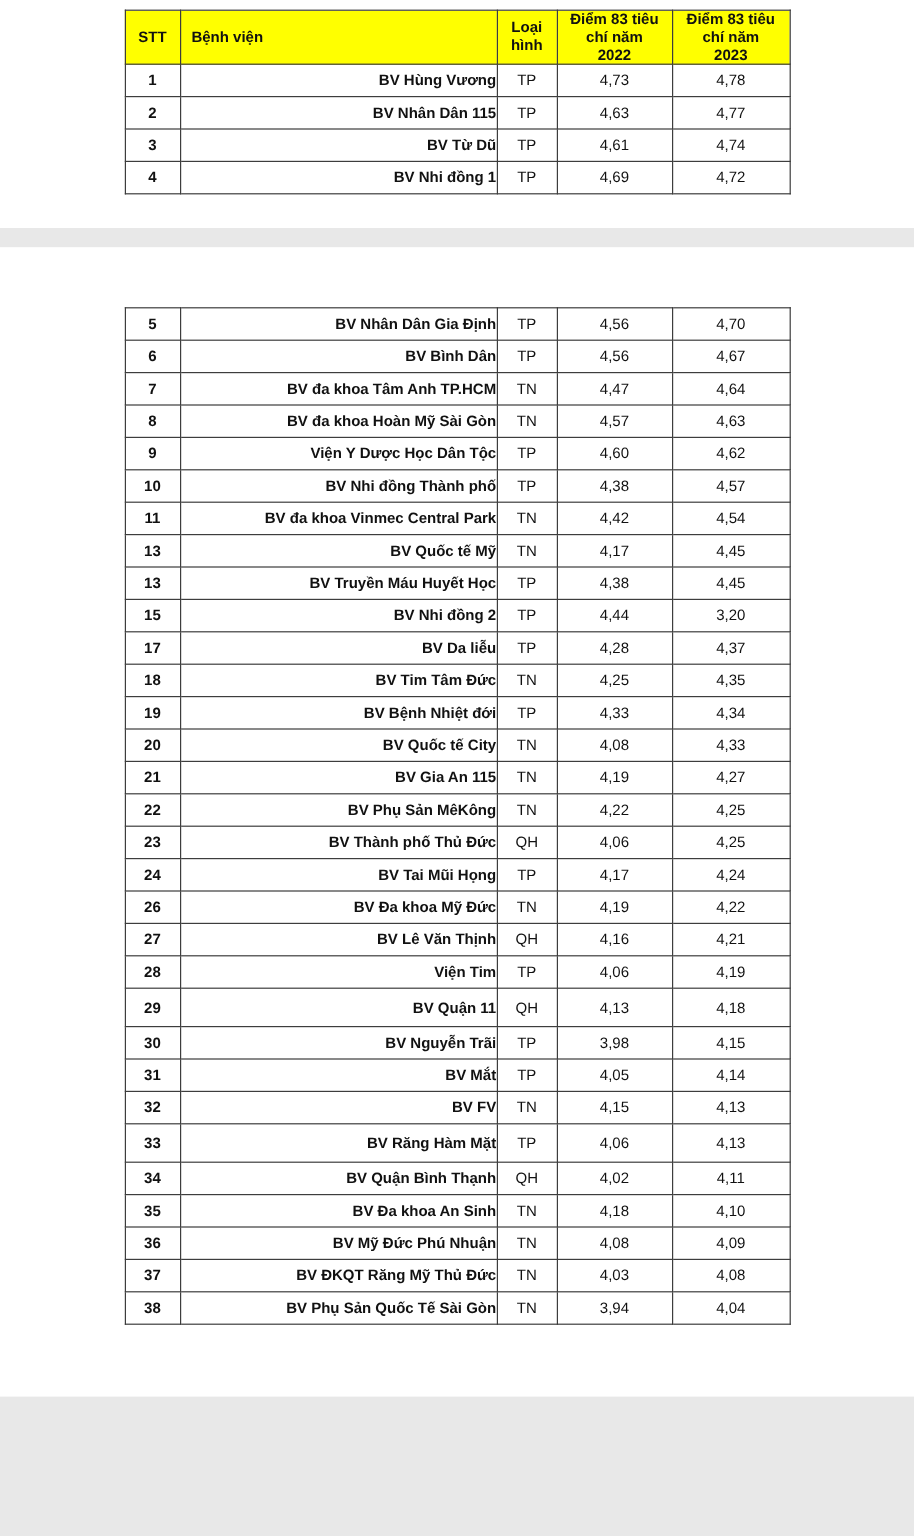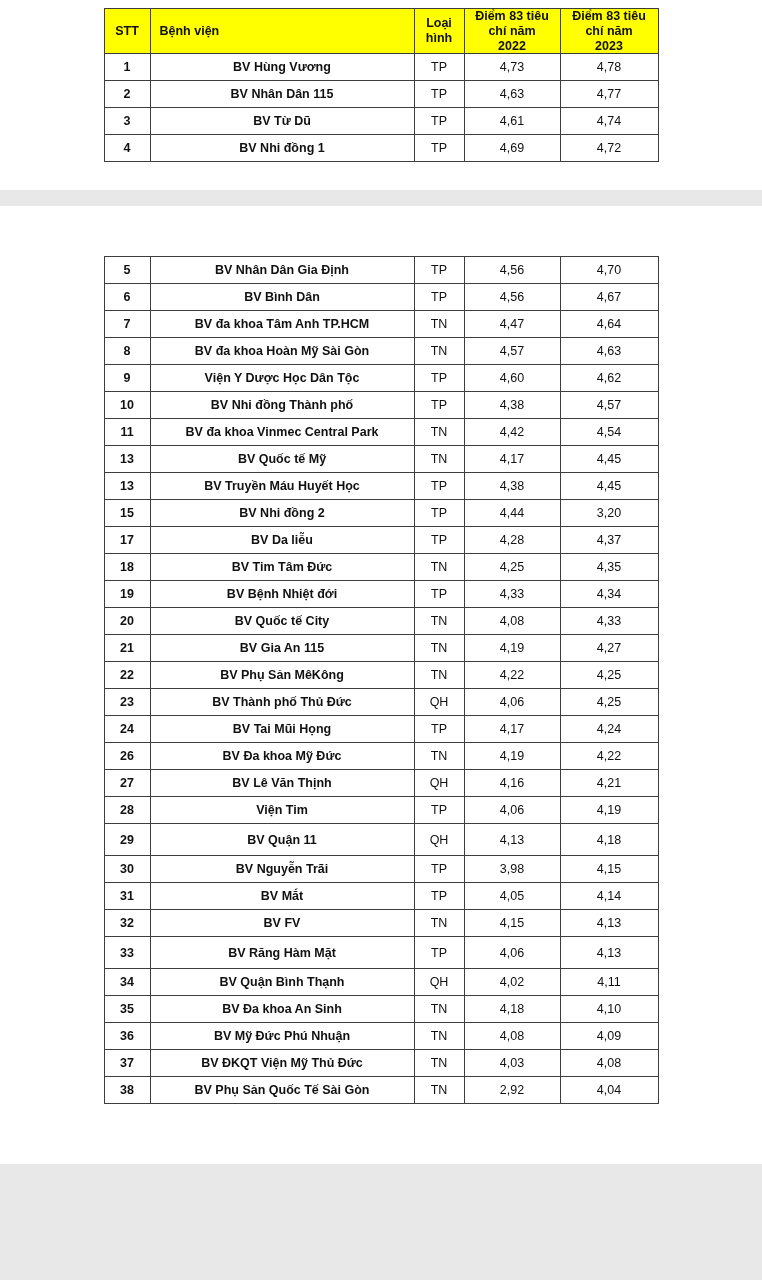--- a/index.html
+++ b/index.html
@@ -61,21 +61,21 @@
   }
   tbody td {
     height: 26px;
   }
   td.stt {
     text-align: center;
     font-weight: bold;
     font-size: 12.5px;
   }
   td.name {
-    text-align: center;
+    text-align: right;
     padding-left: 9px;
     font-weight: bold;
     font-size: 13px;
   }
   td.type {
     text-align: center;
     font-size: 12.5px;
   }
   td.score {
     text-align: center;
@@ -358,27 +358,27 @@
         </tr>
         <tr>
           <td class="stt">36</td>
           <td class="name">BV Mỹ Đức Phú Nhuận</td>
           <td class="type">TN</td>
           <td class="score">4,08</td>
           <td class="score">4,09</td>
         </tr>
         <tr>
           <td class="stt">37</td>
-          <td class="name">BV ĐKQT Viện Mỹ Thủ Đức</td>
+          <td class="name">BV ĐKQT Răng Mỹ Thủ Đức</td>
           <td class="type">TN</td>
           <td class="score">4,03</td>
           <td class="score">4,08</td>
         </tr>
         <tr>
           <td class="stt">38</td>
           <td class="name">BV Phụ Sản Quốc Tế Sài Gòn</td>
           <td class="type">TN</td>
-          <td class="score">2,92</td>
+          <td class="score">3,94</td>
           <td class="score">4,04</td>
         </tr>
       </tbody>
   </table>
 </div>
 
 </body></html>

